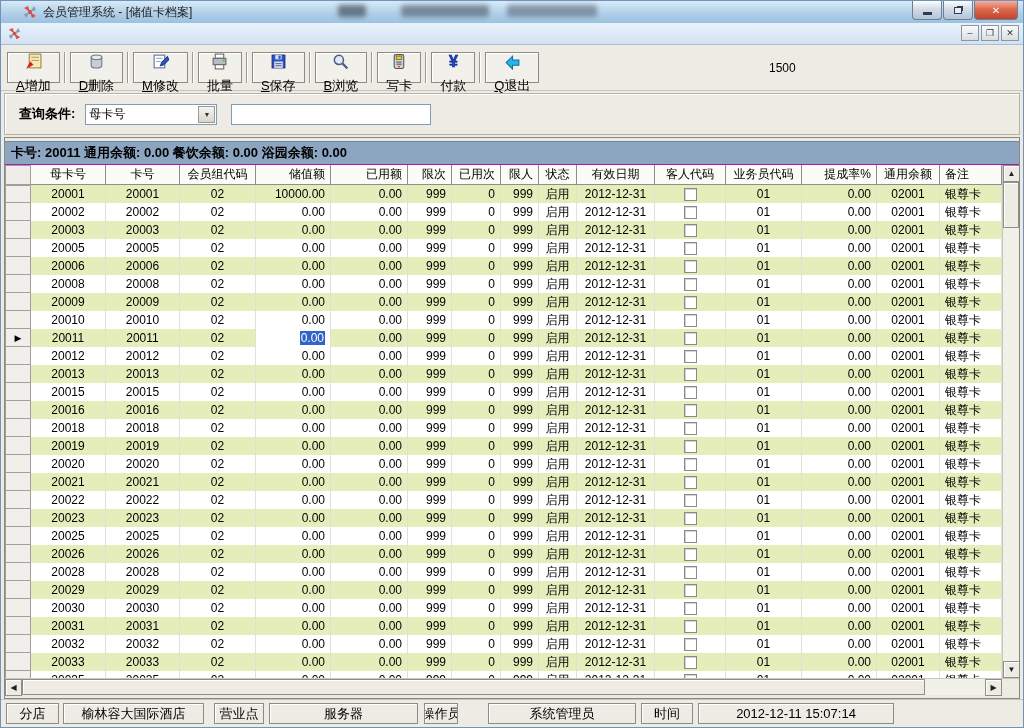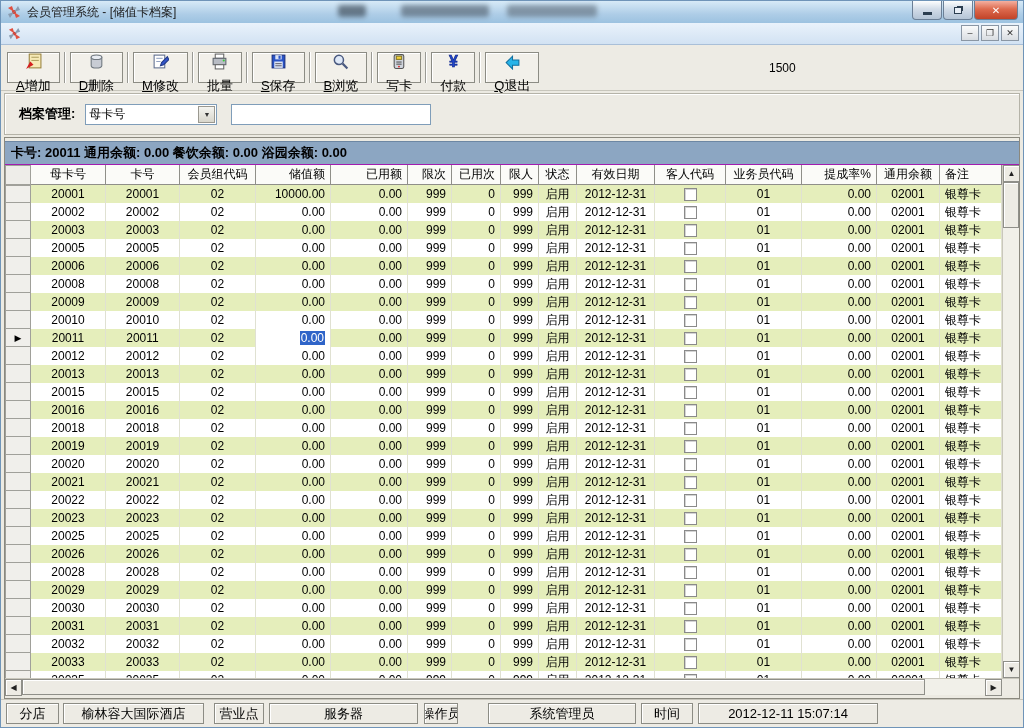--- a/index.html
+++ b/index.html
@@ -1,21 +1,21 @@
 <!DOCTYPE html>
 <html><head>
 <meta charset="utf-8">
 <style>
   * { margin:0; padding:0; box-sizing:border-box; }
   html,body { width:1024px; height:728px; }
   body { font-family:"Liberation Sans","DejaVu Sans",sans-serif; font-size:12px; color:#000; background:#b8cfe6; }
   .window { width:1024px; height:728px; border:1px solid #6f94b8; display:flex; flex-direction:column; background:#eceae2; overflow:hidden; }
 
   
-  .titlebar { height:22px; position:relative; background:linear-gradient(#d7eaf7,#aecde7 60%,#9cc2e0); display:flex; align-items:center; padding-left:5px; flex:0 0 22px; }
+  .titlebar { height:22px; position:relative; background:linear-gradient(#d7eaf7,#aecde7 60%,#9cc2e0); display:flex; align-items:center; padding-left:21px; flex:0 0 22px; }
   .titlebar .appicon { width:16px; height:16px; margin-right:5px; }
   .title-text { font-size:12px; color:#1a1a1a; }
   .blob { position:absolute; top:4px; height:12px; border-radius:3px; filter:blur(2.5px); opacity:.6; }
   .blob1 { left:337px; width:28px; background:#2e3a46; }
   .blob2 { left:400px; width:88px; background:#4a5866; }
   .blob3 { left:506px; width:90px; background:#5c6a78; }
   .wcontrols { position:absolute; right:5px; top:0; display:flex; }
   .wbtn { width:30px; height:19px; border:1px solid #6b7f96; border-top:none; border-radius:0 0 4px 4px; background:linear-gradient(#fdfefe,#d2dce8 45%,#b4c4d6); display:flex; align-items:center; justify-content:center; margin-left:1px; font-size:10px; color:#223; }
   .wbtn.close { width:44px; background:linear-gradient(#f4b0a0,#dd6a4e 45%,#c24328); color:#fff; font-weight:bold; }
   .glyph-min { width:9px; height:3px; background:#2c3e50; margin-top:7px; }
@@ -202,21 +202,21 @@
       <button class="tbtn">
         <span class="ticon"><svg viewBox="0 0 16 16">
             <path d="M2 9l6-6v3.5h6v5H8V15z" fill="#28b4e8" stroke="#1270a0"></path>
           </svg></span>
         <span class="tlabel"><span class="hk">Q</span>退出</span>
       </button>
       <span class="counter">1500</span>
   </div>
 
   <div class="query">
-    <span class="qlabel">档案管理:</span>
+    <span class="qlabel">查询条件:</span>
     <div class="combo">
       <span class="combo-text">母卡号</span>
       <span class="combo-btn">▼</span>
     </div>
     <input class="qinput" type="text" value="" style="">
   </div>
 
   <div class="main">
     <div class="infobar">卡号: 20011 通用余额: 0.00 餐饮余额: 0.00 浴园余额: 0.00</div>
     <div class="gridtop">
@@ -822,16 +822,16 @@
   </div>
 
   <div class="statusbar" id="statusbar">
       <div class="sbox" style="width: 53px; margin-left: 0px;">分店</div>
       <div class="sbox" style="width: 141px; margin-left: 4px;">榆林容大国际酒店</div>
       <div class="sbox" style="width: 50px; margin-left: 10px;">营业点</div>
       <div class="sbox" style="width: 149px; margin-left: 5px;">服务器</div>
       <div class="sbox" style="width: 34px; margin-left: 6px;">操作员</div>
       <div class="sbox" style="width: 148px; margin-left: 30px;">系统管理员</div>
       <div class="sbox" style="width: 52px; margin-left: 5px;">时间</div>
-      <div class="sbox" style="width: 180px; margin-left: 5px;">2012-12-11 15:07:14</div>
+      <div class="sbox" style="width: 196px; margin-left: 5px;">2012-12-11 15:07:14</div>
     </div>
 
 </div>
 
 </body></html>

